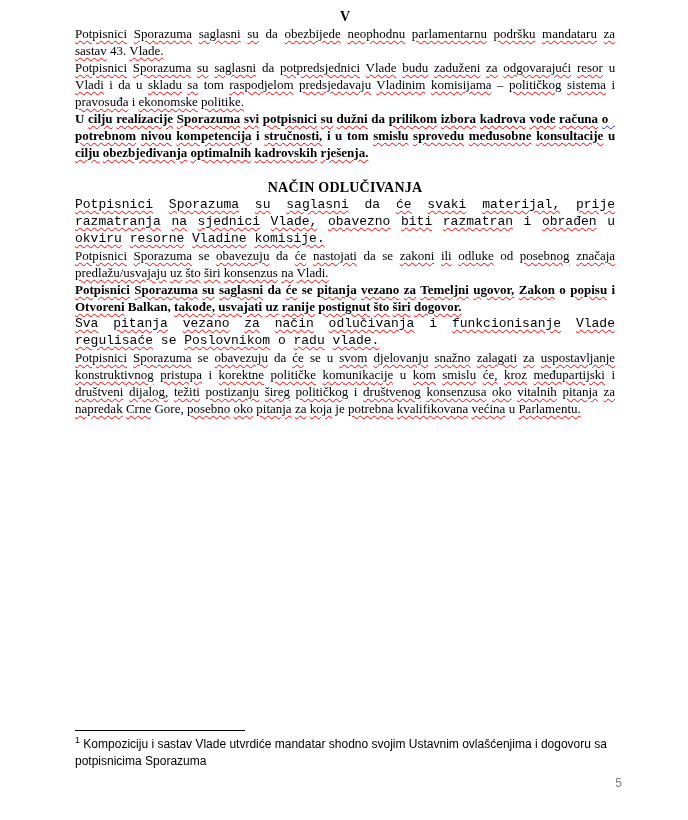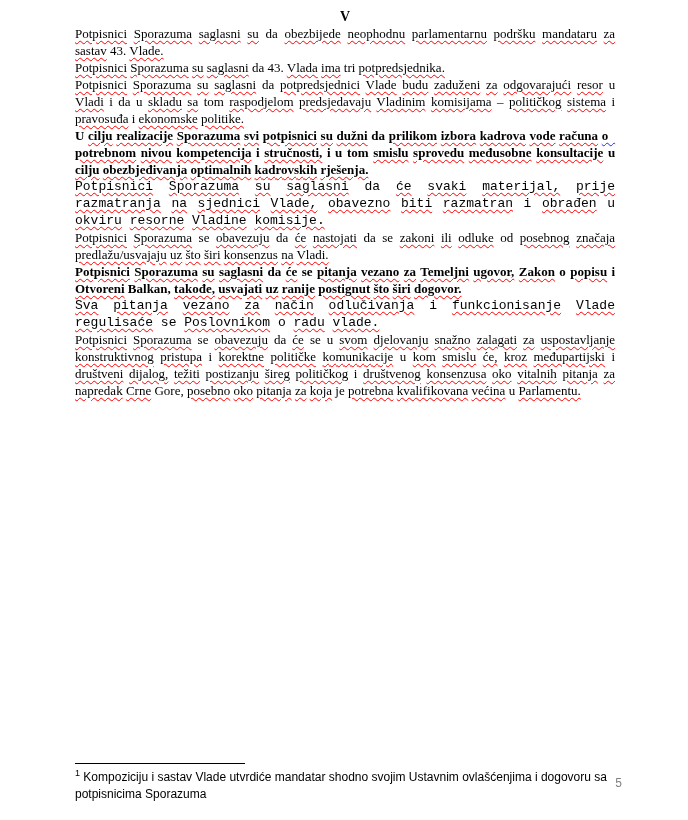--- a/index.html
+++ b/index.html
@@ -70,21 +70,21 @@
     text-decoration-line: underline;
     text-decoration-style: solid;
     text-decoration-color: #000000;
     text-decoration-thickness: 1px;
     text-underline-offset: 2px;
   }
   sup.fnref { font-size: 9px; line-height: 0; }
   .footnote-area {
     position: absolute;
     left: 75px;
-    top: 763px;
+    top: 730px;
     width: 540px;
     font-family: "Liberation Sans", sans-serif;
     font-size: 12px;
     line-height: 16.5px;
   }
   .footnote-rule {
     width: 170px;
     border-top: 1px solid #000000;
     margin-bottom: 5px;
   }
@@ -100,24 +100,24 @@
 </head>
 <body>
 
 <div class="page">
   <div class="content">
 
     <p class="center-bold">V</p>
 
 
     <p class="body p-a"><span class="sp-red">Potpisnici</span> <span class="sp-red">Sporazuma</span> <span class="sp-red">saglasni</span> <span class="sp-red">su</span> <span class="sp-none">da</span> <span class="sp-red">obezbijede</span> <span class="sp-red">neophodnu</span> <span class="sp-red">parlamentarnu</span> <span class="sp-red">podršku</span> <span class="sp-red">mandataru</span> <span class="sp-red">za</span> <span class="sp-red">sastav</span> <span class="sp-none">43.</span> <span class="sp-red">Vlade.</span></p>
-    <p class="body p-b"><span class="sp-red">Potpisnici</span> <span class="sp-red">Sporazuma</span> <span class="sp-red">su</span> <span class="sp-red">saglasni</span> <span class="sp-none">da</span> <span class="sp-none">43.</span> <span class="sp-red">Vlada</span> <span class="sp-red">ima</span> <span class="sp-none">tri</span> <span class="sp-red">potpredsjednika.</span></p>
     <p class="body p-c"><span class="sp-red">Potpisnici</span> <span class="sp-red">Sporazuma</span> <span class="sp-red">su</span> <span class="sp-red">saglasni</span> <span class="sp-none">da</span> <span class="sp-red">potpredsjednici</span> <span class="sp-red">Vlade</span> <span class="sp-red">budu</span> <span class="sp-red">zaduženi</span> <span class="sp-red">za</span> <span class="sp-red">odgovarajući</span> <span class="sp-red">resor</span> <span class="sp-none">u</span> <span class="sp-red">Vladi</span> <span class="sp-none">i</span> <span class="sp-none">da</span> <span class="sp-none">u</span> <span class="sp-red">skladu</span> <span class="sp-red">sa</span> <span class="sp-none">tom</span> <span class="sp-red">raspodjelom</span> <span class="sp-red">predsjedavaju</span> <span class="sp-red">Vladinim</span> <span class="sp-red">komisijama</span> <span class="sp-none">–</span> <span class="sp-red">političkog</span> <span class="sp-red">sistema</span> <span class="sp-none">i</span> <span class="sp-red">pravosuđa</span> <span class="sp-none">i</span> <span class="sp-red">ekonomske</span> <span class="sp-red">politike.</span></p>
     <p class="body p-d"><span class="sp-none">U</span> <span class="sp-red">cilju</span> <span class="sp-red">realizacije</span> <span class="sp-red">Sporazuma</span> <span class="sp-red">svi</span> <span class="sp-red">potpisnici</span> <span class="sp-red">su</span> <span class="sp-red">dužni</span> <span class="sp-none">da</span> <span class="sp-red">prilikom</span> <span class="sp-red">izbora</span> <span class="sp-red">kadrova</span> <span class="sp-red">vode</span> <span class="sp-red">računa</span> <span class="sp-blue">o&nbsp;&nbsp;</span> <span class="sp-red">potrebnom</span> <span class="sp-red">nivou</span> <span class="sp-red">kompetencija</span> <span class="sp-none">i</span> <span class="sp-red">stručnosti,</span> <span class="sp-none">i</span> <span class="sp-none">u</span> <span class="sp-none">tom</span> <span class="sp-red">smislu</span> <span class="sp-red">sprovedu</span> <span class="sp-red">međusobne</span> <span class="sp-red">konsultacije</span> <span class="sp-none">u</span> <span class="sp-red">cilju</span> <span class="sp-red">obezbjeđivanja</span> <span class="sp-red">optimalnih</span> <span class="sp-red">kadrovskih</span> <span class="sp-red">rješenja.</span></p>
 
+    <p class="center-bold heading-vi">NAČIN ODLUČIVANJA</p>
 
     <p class="body p-e"><span class="sp-red">Potpisnici</span> <span class="sp-red">Sporazuma</span> <span class="sp-red">su</span> <span class="sp-red">saglasni</span> <span class="sp-none">da</span> <span class="sp-red">će</span> <span class="sp-red">svaki</span> <span class="sp-red">materijal,</span> <span class="sp-red">prije</span> <span class="sp-red">razmatranja</span> <span class="sp-red">na</span> <span class="sp-red">sjednici</span> <span class="sp-red">Vlade,</span> <span class="sp-red">obavezno</span> <span class="sp-red">biti</span> <span class="sp-red">razmatran</span> <span class="sp-none">i</span> <span class="sp-red">obrađen</span> <span class="sp-none">u</span> <span class="sp-red">okviru</span> <span class="sp-red">resorne</span> <span class="sp-red">Vladine</span> <span class="sp-red">komisije.</span></p>
     <p class="body p-f"><span class="sp-red">Potpisnici</span> <span class="sp-red">Sporazuma</span> <span class="sp-none">se</span> <span class="sp-red">obavezuju</span> <span class="sp-none">da</span> <span class="sp-red">će</span> <span class="sp-red">nastojati</span> <span class="sp-none">da</span> <span class="sp-none">se</span> <span class="sp-red">zakoni</span> <span class="sp-red">ili</span> <span class="sp-red">odluke</span> <span class="sp-none">od</span> <span class="sp-red">posebnog</span> <span class="sp-red">značaja</span> <span class="sp-red">predlažu/usvajaju</span> <span class="sp-red">uz</span> <span class="sp-red">što</span> <span class="sp-red">širi</span> <span class="sp-red">konsenzus</span> <span class="sp-red">na</span> <span class="sp-red">Vladi.</span></p>
     <p class="body p-g"><span class="sp-red">Potpisnici</span> <span class="sp-red">Sporazuma</span> <span class="sp-red">su</span> <span class="sp-red">saglasni</span> <span class="sp-none">da</span> <span class="sp-red">će</span> <span class="sp-none">se</span> <span class="sp-red">pitanja</span> <span class="sp-red">vezano</span> <span class="sp-red">za</span> <span class="sp-red">Temeljni</span> <span class="sp-red">ugovor,</span> <span class="sp-red">Zakon</span> <span class="sp-none">o</span> <span class="sp-red">popisu</span> <span class="sp-none">i</span> <span class="sp-red">Otvoreni</span> <span class="sp-none">Balkan,</span> <span class="sp-red">takođe,</span> <span class="sp-red">usvajati</span> <span class="sp-red">uz</span> <span class="sp-red">ranije</span> <span class="sp-red">postignut</span> <span class="sp-red">što</span> <span class="sp-red">širi</span> <span class="sp-red">dogovor.</span></p>
     <p class="body p-h"><span class="sp-red">Sva</span> <span class="sp-red">pitanja</span> <span class="sp-red">vezano</span> <span class="sp-red">za</span> <span class="sp-red">način</span> <span class="sp-red">odlučivanja</span> <span class="sp-none">i</span> <span class="sp-red">funkcionisanje</span> <span class="sp-red">Vlade</span> <span class="sp-red">regulisaće</span> <span class="sp-none">se</span> <span class="sp-red">Poslovnikom</span> <span class="sp-none">o</span> <span class="sp-red">radu</span> <span class="sp-red">vlade.</span></p>
     <p class="body p-i"><span class="sp-red">Potpisnici</span> <span class="sp-red">Sporazuma</span> <span class="sp-none">se</span> <span class="sp-red">obavezuju</span> <span class="sp-none">da</span> <span class="sp-red">će</span> <span class="sp-none">se</span> <span class="sp-none">u</span> <span class="sp-red">svom</span> <span class="sp-red">djelovanju</span> <span class="sp-red">snažno</span> <span class="sp-red">zalagati</span> <span class="sp-red">za</span> <span class="sp-red">uspostavljanje</span> <span class="sp-red">konstruktivnog</span> <span class="sp-red">pristupa</span> <span class="sp-none">i</span> <span class="sp-red">korektne</span> <span class="sp-red">političke</span> <span class="sp-red">komunikacije</span> <span class="sp-none">u</span> <span class="sp-red">kom</span> <span class="sp-red">smislu</span> <span class="sp-red">će,</span> <span class="sp-red">kroz</span> <span class="sp-red">međupartijski</span> <span class="sp-none">i</span> <span class="sp-red">društveni</span> <span class="sp-red">dijalog,</span> <span class="sp-red">težiti</span> <span class="sp-red">postizanju</span> <span class="sp-red">šireg</span> <span class="sp-red">političkog</span> <span class="sp-none">i</span> <span class="sp-red">društvenog</span> <span class="sp-red">konsenzusa</span> <span class="sp-red">oko</span> <span class="sp-red">vitalnih</span> <span class="sp-red">pitanja</span> <span class="sp-red">za</span> <span class="sp-red">napredak</span> <span class="sp-red">Crne</span> <span class="sp-none">Gore,</span> <span class="sp-red">posebno</span> <span class="sp-red">oko</span> <span class="sp-red">pitanja</span> <span class="sp-red">za</span> <span class="sp-red">koja</span> <span class="sp-none">je</span> <span class="sp-red">potrebna</span> <span class="sp-red">kvalifikovana</span> <span class="sp-red">većina</span> <span class="sp-none">u</span> <span class="sp-red">Parlamentu.</span></p>
 
   </div>
 
   <div class="footnote-area">

